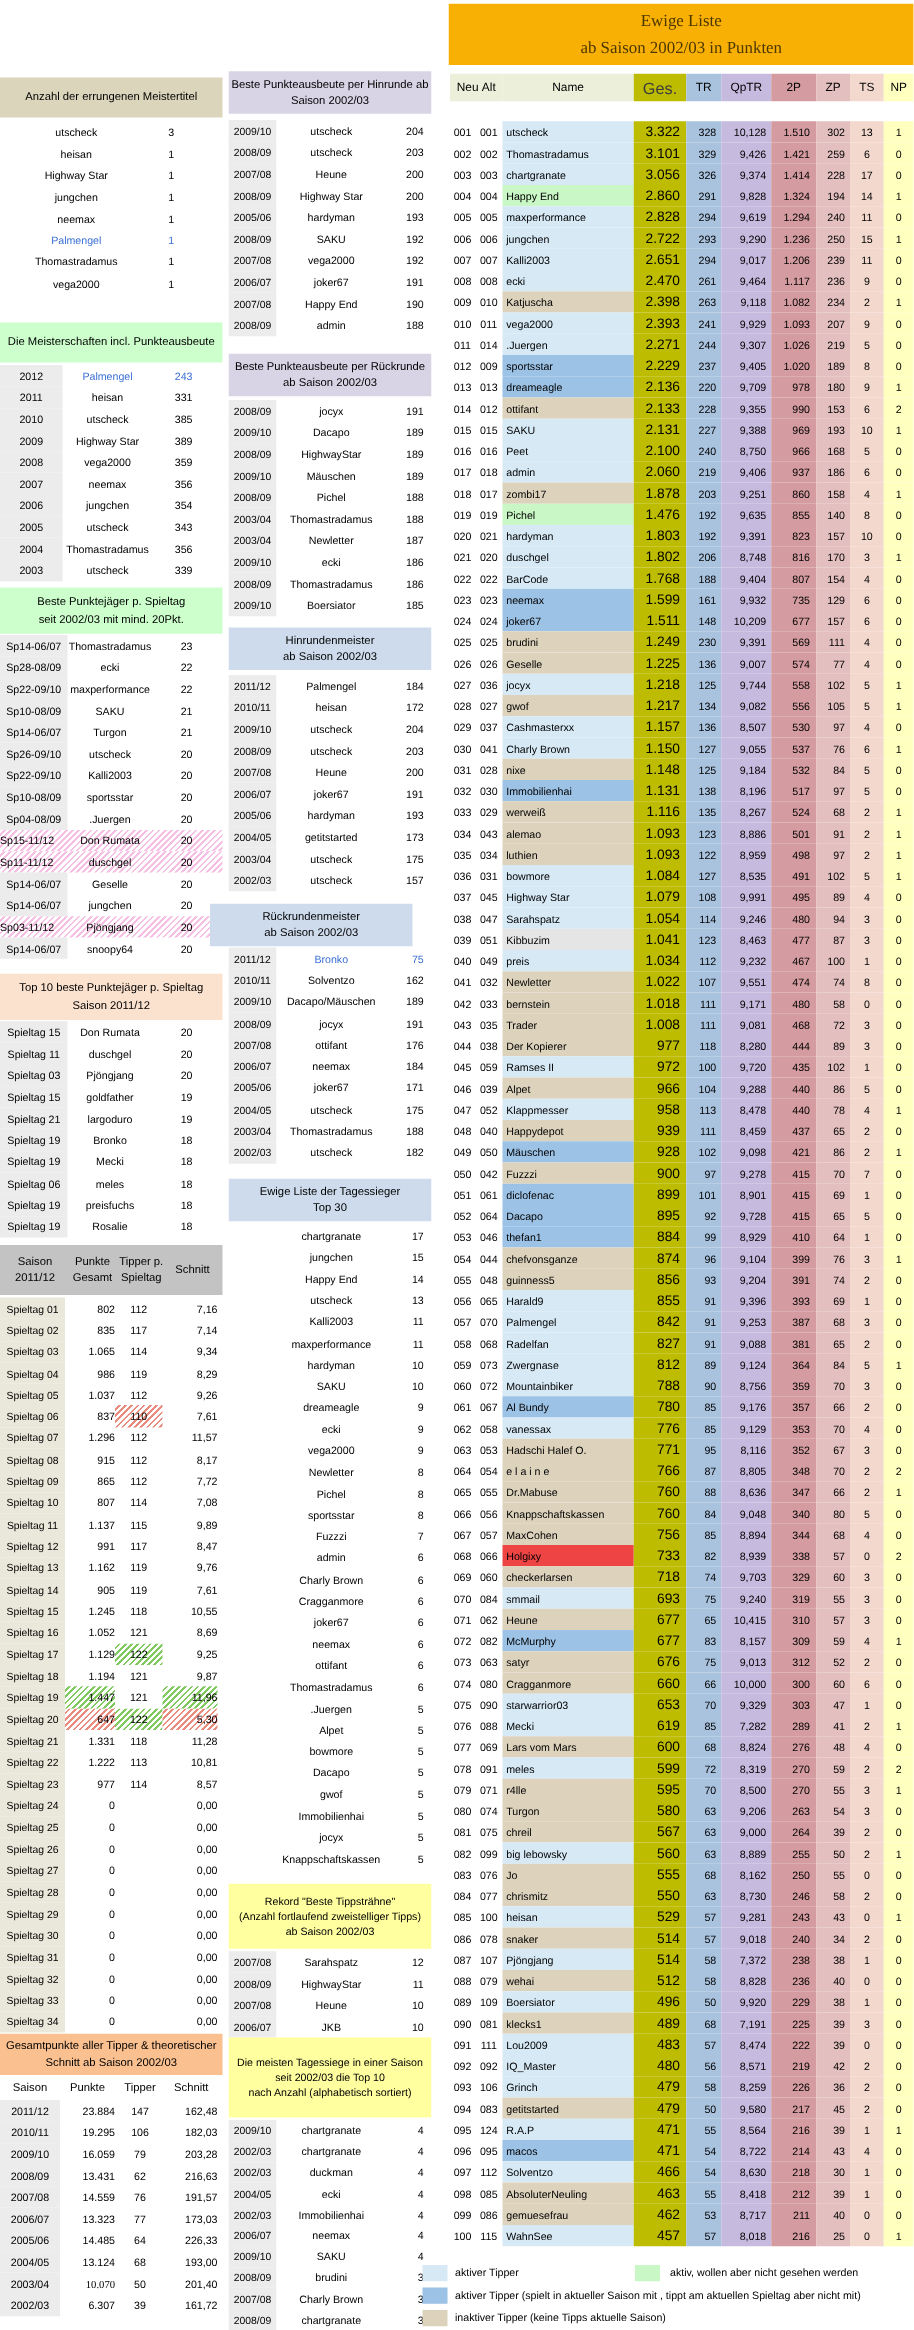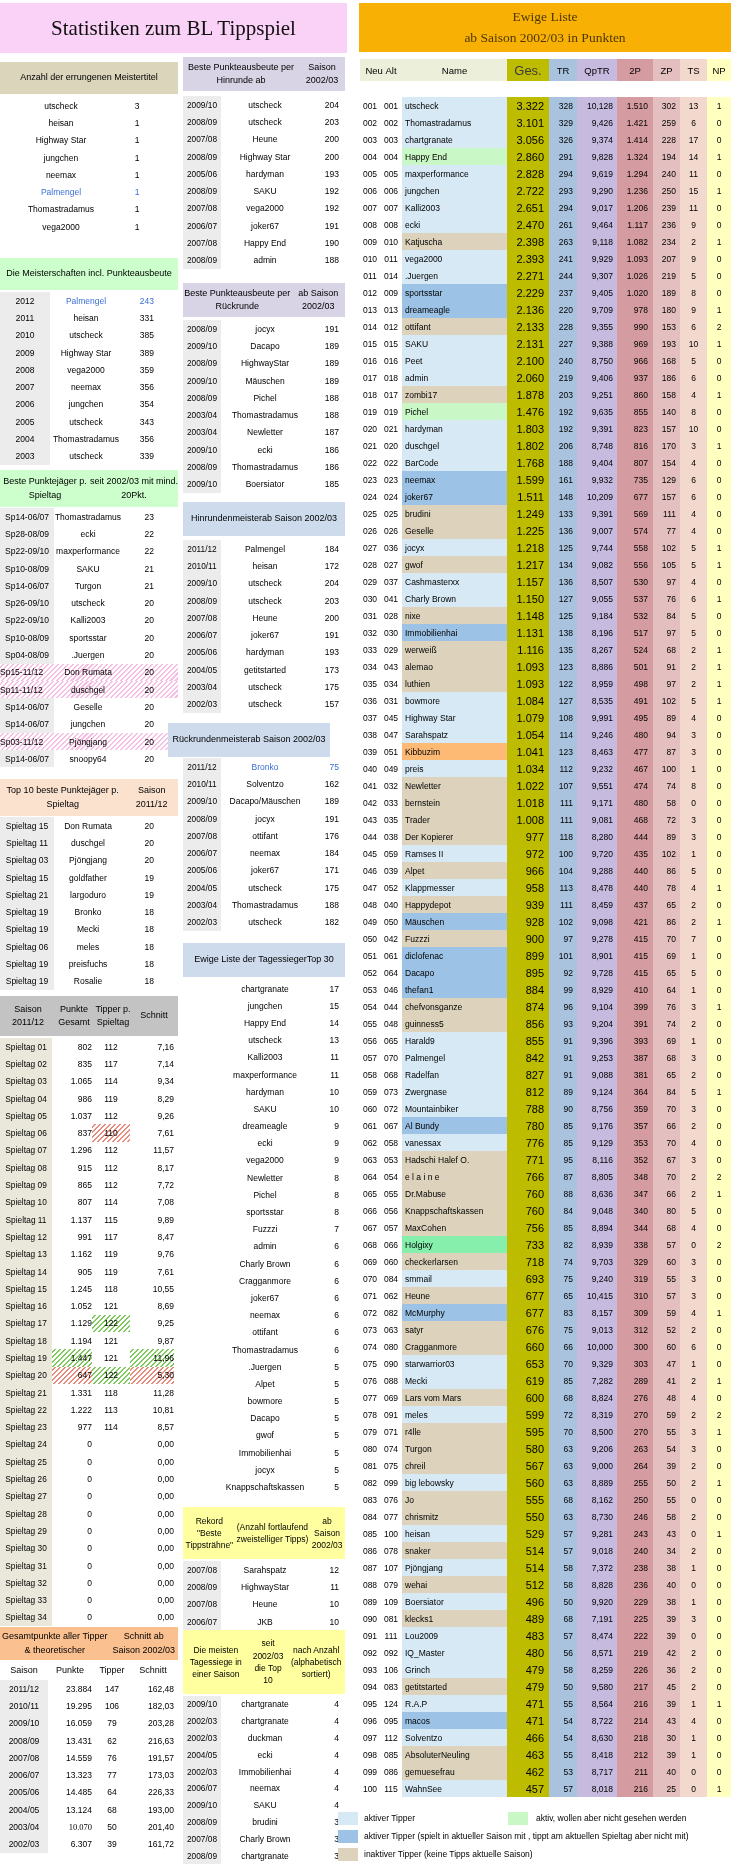--- a/index.html
+++ b/index.html
@@ -7,21 +7,21 @@
         font-family:"Liberation Sans",sans-serif;font-size:8.5px;color:#000;overflow:hidden;}
   .abs{position:absolute;}
   
   .title-left{left:0;top:3px;width:347px;height:50px;background:#fbd2f7;
     display:flex;align-items:center;justify-content:center;
     font-family:"Liberation Serif",serif;font-size:21px;color:#111;}
   .title-right{left:359px;top:3px;width:372px;height:49px;background:#f9b005;color:#4d3800;
     font-family:"Liberation Serif",serif;font-size:13.5px;display:flex;flex-direction:column;
     align-items:center;justify-content:center;line-height:1.55;}
   
-  .thead{display:flex;align-items:center;justify-content:center;
+  .thead{display:flex;flex-direction:column;align-items:center;justify-content:center;
          text-align:center;font-size:9px;line-height:1.45;}
   .lrow{display:flex;height:17.3px;align-items:center;}
   .erow{display:flex;height:17px;align-items:center;}
   .c{white-space:nowrap;overflow:hidden;height:100%;display:flex;align-items:center;}
   .cc{justify-content:center;}
   .cr{justify-content:flex-end;}
   .lab{background:#ececec;justify-content:center;}
   .blue{color:#3b6fd4;}
   .hl-pink{background:repeating-linear-gradient(135deg,#ffffff 0 2px,#f6bfe4 2px 3.5px);}
   .hl-red{background:repeating-linear-gradient(135deg,#ffffff 0 2px,#e98b7e 2px 3.5px);}
@@ -92,21 +92,20 @@
   .rhead .rtr,.rhead .rqptr,.rhead .r2p,.rhead .rzp{justify-content:center;padding-right:0;}
   
   .sw{position:absolute;width:20px;height:13px;}
   .lgl{position:absolute;font-size:8.5px;line-height:13px;white-space:nowrap;}
 </style>
 </head>
 <body>
 
 <div class="page">
 
-  <div class="abs title-left">Statistiken zum BL Tippspiel</div>
   <div class="abs title-right">
     <div>Ewige Liste</div>
     <div>ab Saison 2002/03 in Punkten</div>
   </div>
 
   <div class="abs thead h-meistertitel">
     <div>Anzahl der errungenen Meistertitel</div>
   </div>
   <div class="abs b-meistertitel" id="b-meistertitel">
       <div class="lrow">
@@ -1517,21 +1516,21 @@
         <div class="c r2p">677</div>
         <div class="c rzp">157</div>
         <div class="c rts">6</div>
         <div class="c rnp">0</div>
       </div>
       <div class="erow">
         <div class="c rneu">025</div>
         <div class="c ralt">025</div>
         <div class="c rname" style="background: rgb(221, 211, 189);">brudini</div>
         <div class="c rges">1.249</div>
-        <div class="c rtr">133</div>
+        <div class="c rtr">230</div>
         <div class="c rqptr">9,391</div>
         <div class="c r2p">569</div>
         <div class="c rzp">111</div>
         <div class="c rts">4</div>
         <div class="c rnp">0</div>
       </div>
       <div class="erow">
         <div class="c rneu">026</div>
         <div class="c ralt">026</div>
         <div class="c rname" style="background: rgb(221, 211, 189);">Geselle</div>
@@ -1683,21 +1682,21 @@
         <div class="c rtr">114</div>
         <div class="c rqptr">9,246</div>
         <div class="c r2p">480</div>
         <div class="c rzp">94</div>
         <div class="c rts">3</div>
         <div class="c rnp">0</div>
       </div>
       <div class="erow">
         <div class="c rneu">039</div>
         <div class="c ralt">051</div>
-        <div class="c rname" style="background: #fdba74;">Kibbuzim</div>
+        <div class="c rname" style="background: #e5e5e5;">Kibbuzim</div>
         <div class="c rges">1.041</div>
         <div class="c rtr">123</div>
         <div class="c rqptr">8,463</div>
         <div class="c r2p">477</div>
         <div class="c rzp">87</div>
         <div class="c rts">3</div>
         <div class="c rnp">0</div>
       </div>
       <div class="erow">
         <div class="c rneu">040</div>
@@ -2031,21 +2030,21 @@
         <div class="c rtr">85</div>
         <div class="c rqptr">8,894</div>
         <div class="c r2p">344</div>
         <div class="c rzp">68</div>
         <div class="c rts">4</div>
         <div class="c rnp">0</div>
       </div>
       <div class="erow">
         <div class="c rneu">068</div>
         <div class="c ralt">066</div>
-        <div class="c rname" style="background: #86efac;">Holgixy</div>
+        <div class="c rname" style="background: #ef4444;">Holgixy</div>
         <div class="c rges">733</div>
         <div class="c rtr">82</div>
         <div class="c rqptr">8,939</div>
         <div class="c r2p">338</div>
         <div class="c rzp">57</div>
         <div class="c rts">0</div>
         <div class="c rnp">2</div>
       </div>
       <div class="erow">
         <div class="c rneu">069</div>

